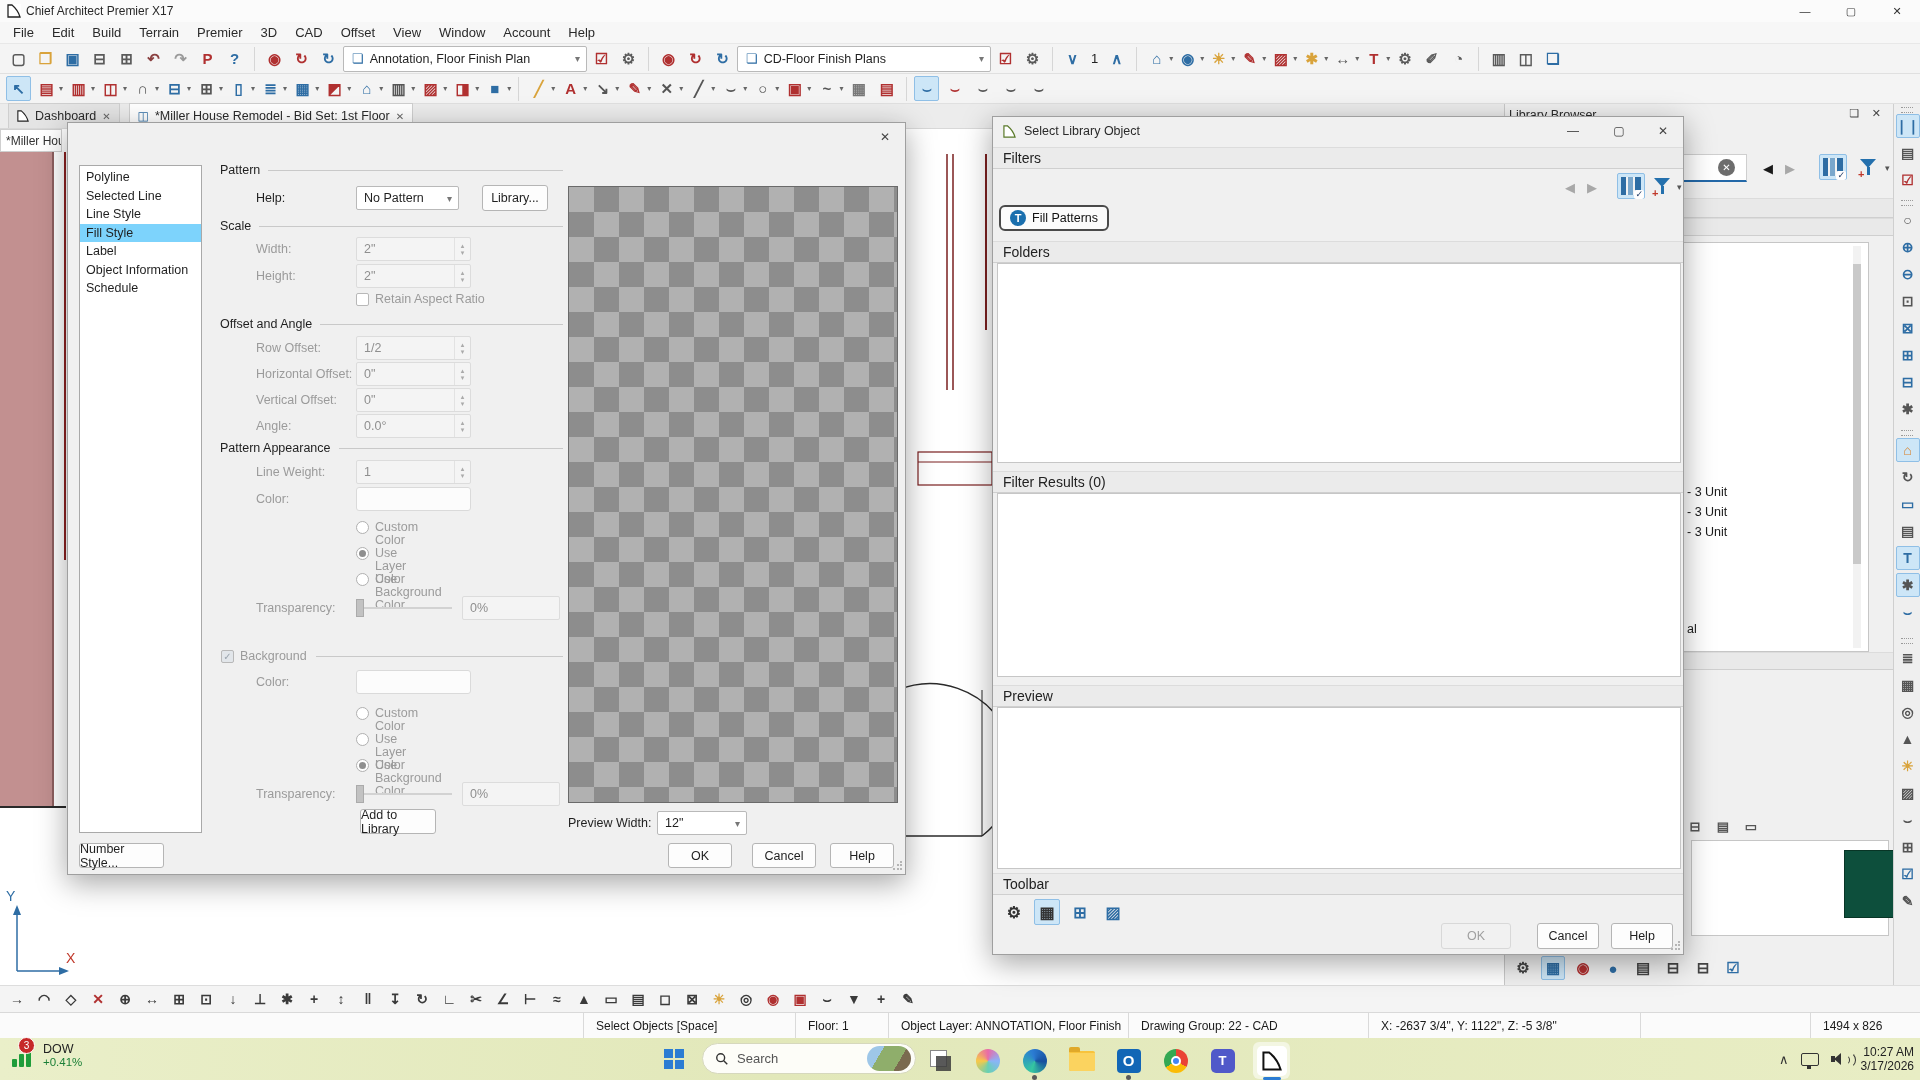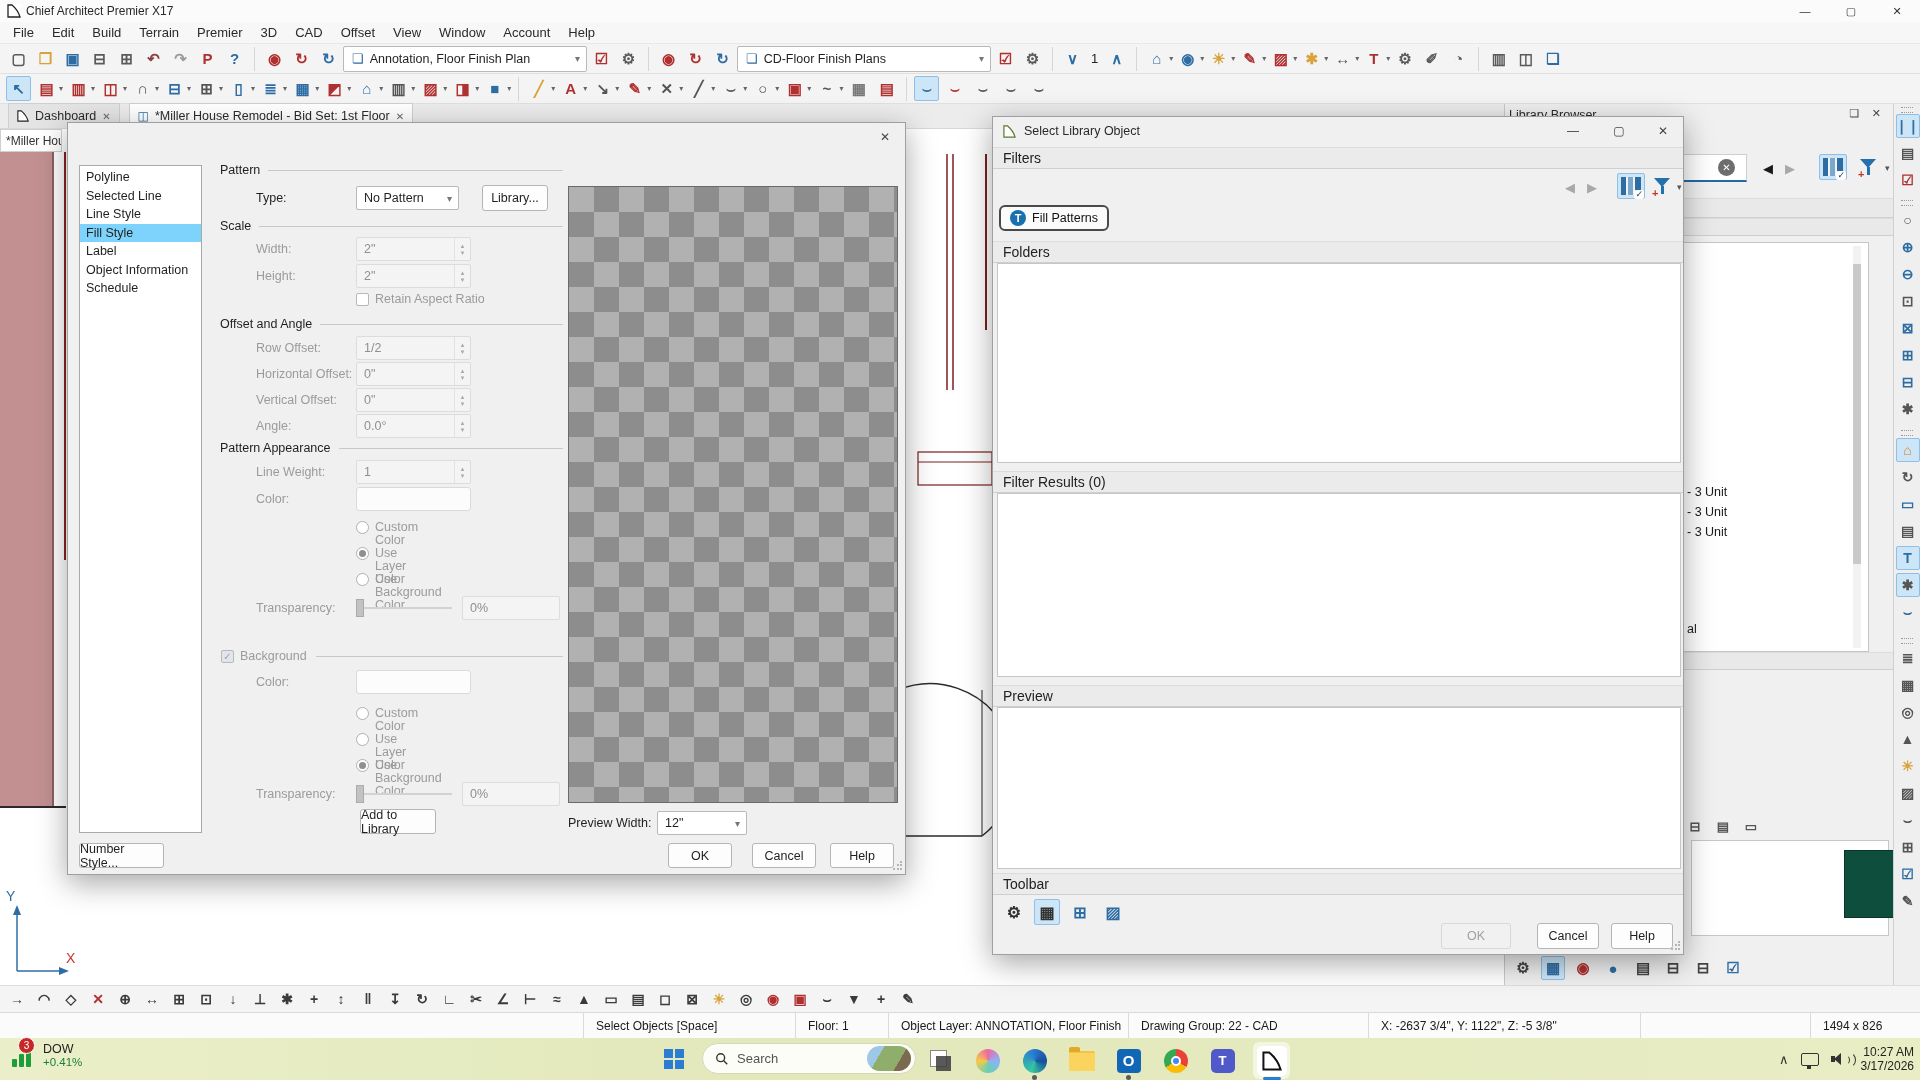--- a/index.html
+++ b/index.html
@@ -585,21 +585,21 @@
         <div class="cur">Fill Style</div>
         <div>Label</div>
         <div>Object Information</div>
         <div>Schedule</div>
       </div>
 
     <div class="ghead" style="left:152px;top:40px;width:343px">
         <span>Pattern</span>
         <span class="rule"></span>
       </div>
-    <div class="dlabel" style="left:188px;top:63px">Type:</div>
+    <div class="dlabel" style="left:188px;top:63px">Help:</div>
     <div class="ddl" style="left:288px;top:63px;width:103px">
         <span>No Pattern</span>
       </div>
     <div class="btn" style="left:414px;top:62px;width:66px;height:26px">Library...</div>
 
     <div class="ghead" style="left:152px;top:96px;width:343px">
         <span>Scale</span>
         <span class="rule"></span>
       </div>
     <div class="glabel" style="left:188px;top:114px">Width:</div>

